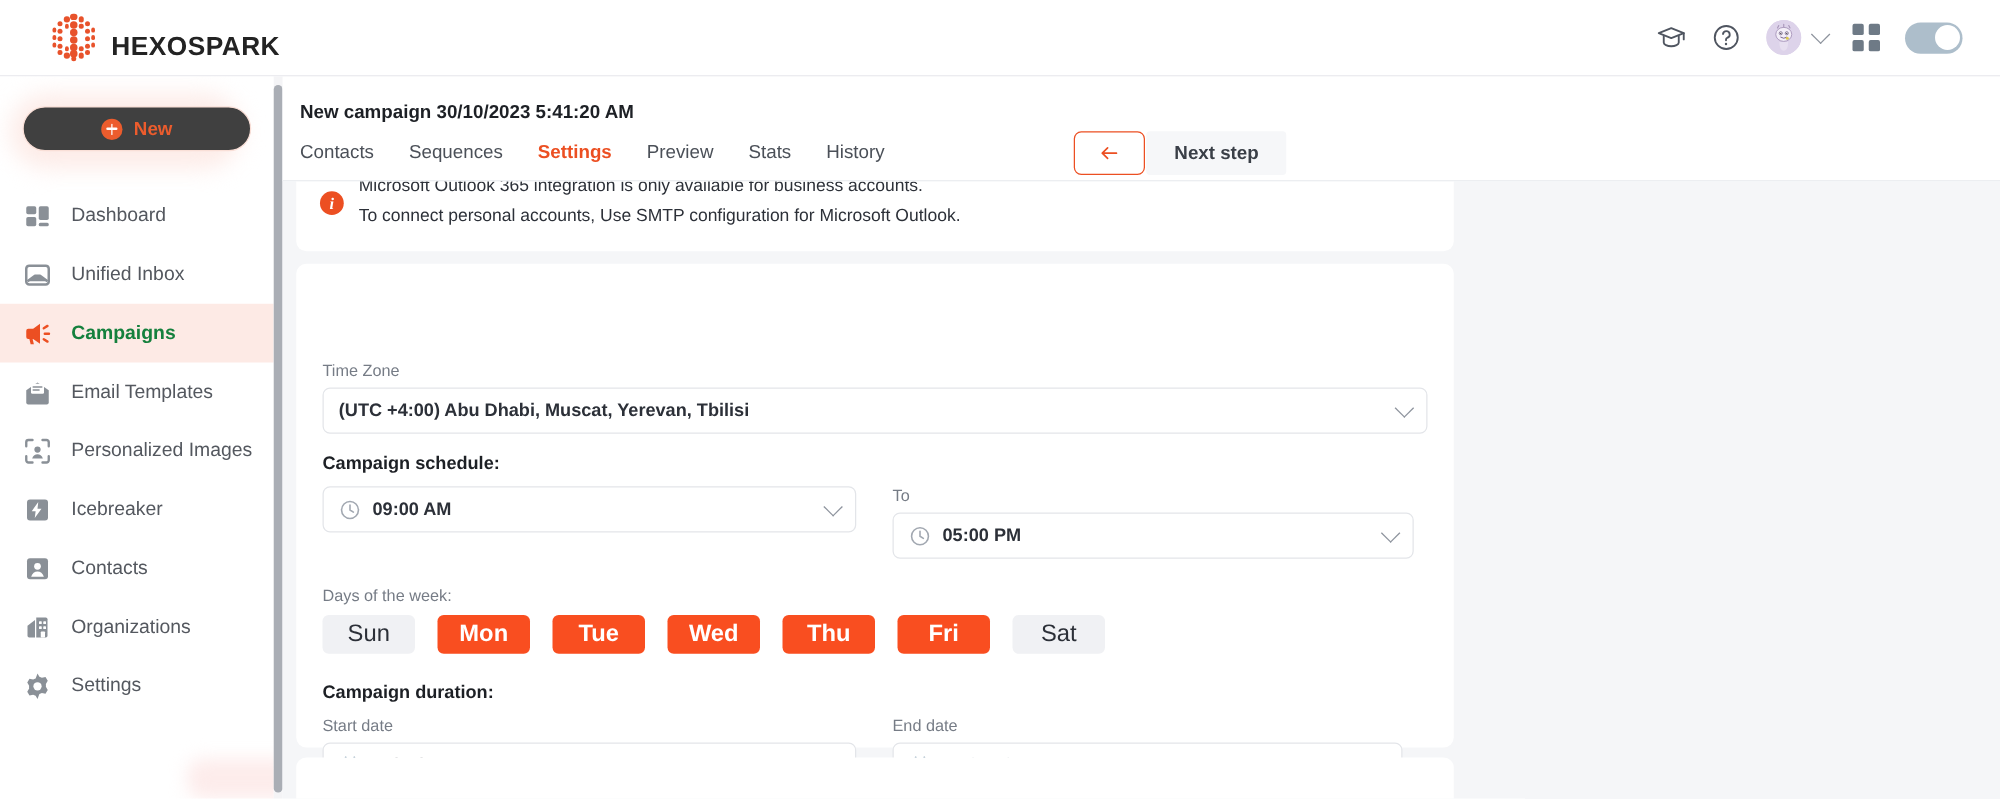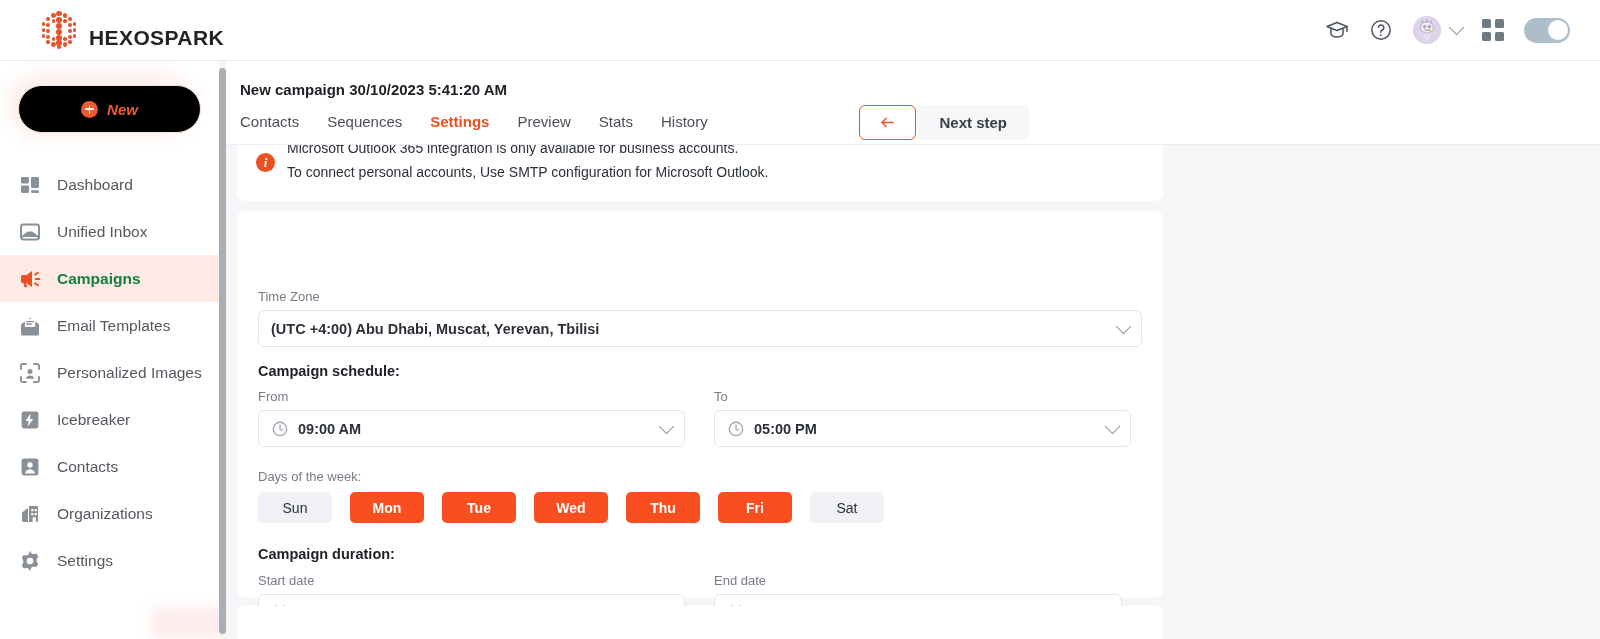--- a/index.html
+++ b/index.html
@@ -61,23 +61,23 @@
   #sidebar {
     position:absolute; top:61px; left:0; width:219px; height:578px;
     background:#fff; overflow:hidden;
   }
   #new-btn-wrap { padding:24px 18px 0 18px; position:relative; }
   #new-btn-glow {
     position:absolute; left:8px; top:14px; width:185px; height:60px;
     border-radius:30px; background:#fdece8; filter:blur(9px);
   }
   #new-btn {
-    position:relative; height:48px; border:1px solid #f9dfd7; border-radius:24px;
-    background:#000000; display:flex; align-items:center; justify-content:center;
-    gap:9px; cursor:pointer;font-style:italic;
+    position:relative; height:36px; border:1px solid #f9dfd7; border-radius:24px;
+    background:#404040; display:flex; align-items:center; justify-content:center;
+    gap:9px; cursor:pointer;
   }
   #new-btn .plus {
     width:17px; height:17px; border-radius:50%; background:#ec5c2d;
     position:relative; flex:none;
   }
   #new-btn .plus::before, #new-btn .plus::after {
     content:""; position:absolute; background:#fff; border-radius:1px;
   }
   #new-btn .plus::before { left:4px; top:7.8px; width:9px; height:1.8px; }
   #new-btn .plus::after  { top:4px; left:7.6px; height:9px; width:1.8px; }
@@ -180,21 +180,21 @@
 
   #tz-wrap { position:absolute; left:21px; top:78px; width:884px; }
   #sched-head { position:absolute; left:21px; top:152px; }
   #from-wrap { position:absolute; left:21px; top:178px; width:427px; }
   #to-wrap { position:absolute; left:477px; top:178px; width:417px; }
   #dow-label { position:absolute; left:21px; top:258px; font-size:13px; color:#767c86; }
   #dow-row { position:absolute; left:21px; top:281px; display:flex; gap:18px; }
   .day-btn {
     width:74px; height:31px; border-radius:5px; display:flex;
     align-items:center; justify-content:center;
-    font-size:14px; cursor:pointer;
+    font-size:19px; cursor:pointer;
   }
   .day-btn.off { background:#f0f1f4; color:#2c3038; }
   .day-btn.on  { background:#f94e20; color:#fff; font-weight:bold; }
   #dur-head { position:absolute; left:21px; top:335px; }
   #start-wrap { position:absolute; left:21px; top:362px; width:427px; }
   #end-wrap { position:absolute; left:477px; top:362px; width:408px; }
 </style>
 </head>
 <body>
 
@@ -389,21 +389,20 @@
       <div class="field-label">Time Zone</div>
       <div class="input-box">
         <span class="val">(UTC +4:00) Abu Dhabi, Muscat, Yerevan, Tbilisi</span>
         <span class="chev"></span>
       </div>
     </div>
 
     <div class="section-head" id="sched-head">Campaign schedule:</div>
 
     <div id="from-wrap">
-      <div class="field-label">From</div>
       <div class="input-box">
         <svg class="lead" viewBox="0 0 24 24" fill="none" stroke="currentColor" stroke-width="1.7">
           <circle cx="12" cy="12" r="9"></circle>
             <path d="M12 6.6V12l3.6 2.2" stroke-linecap="round"></path>
         </svg>
         <span class="val">09:00 AM</span>
         <span class="chev"></span>
       </div>
     </div>
 

